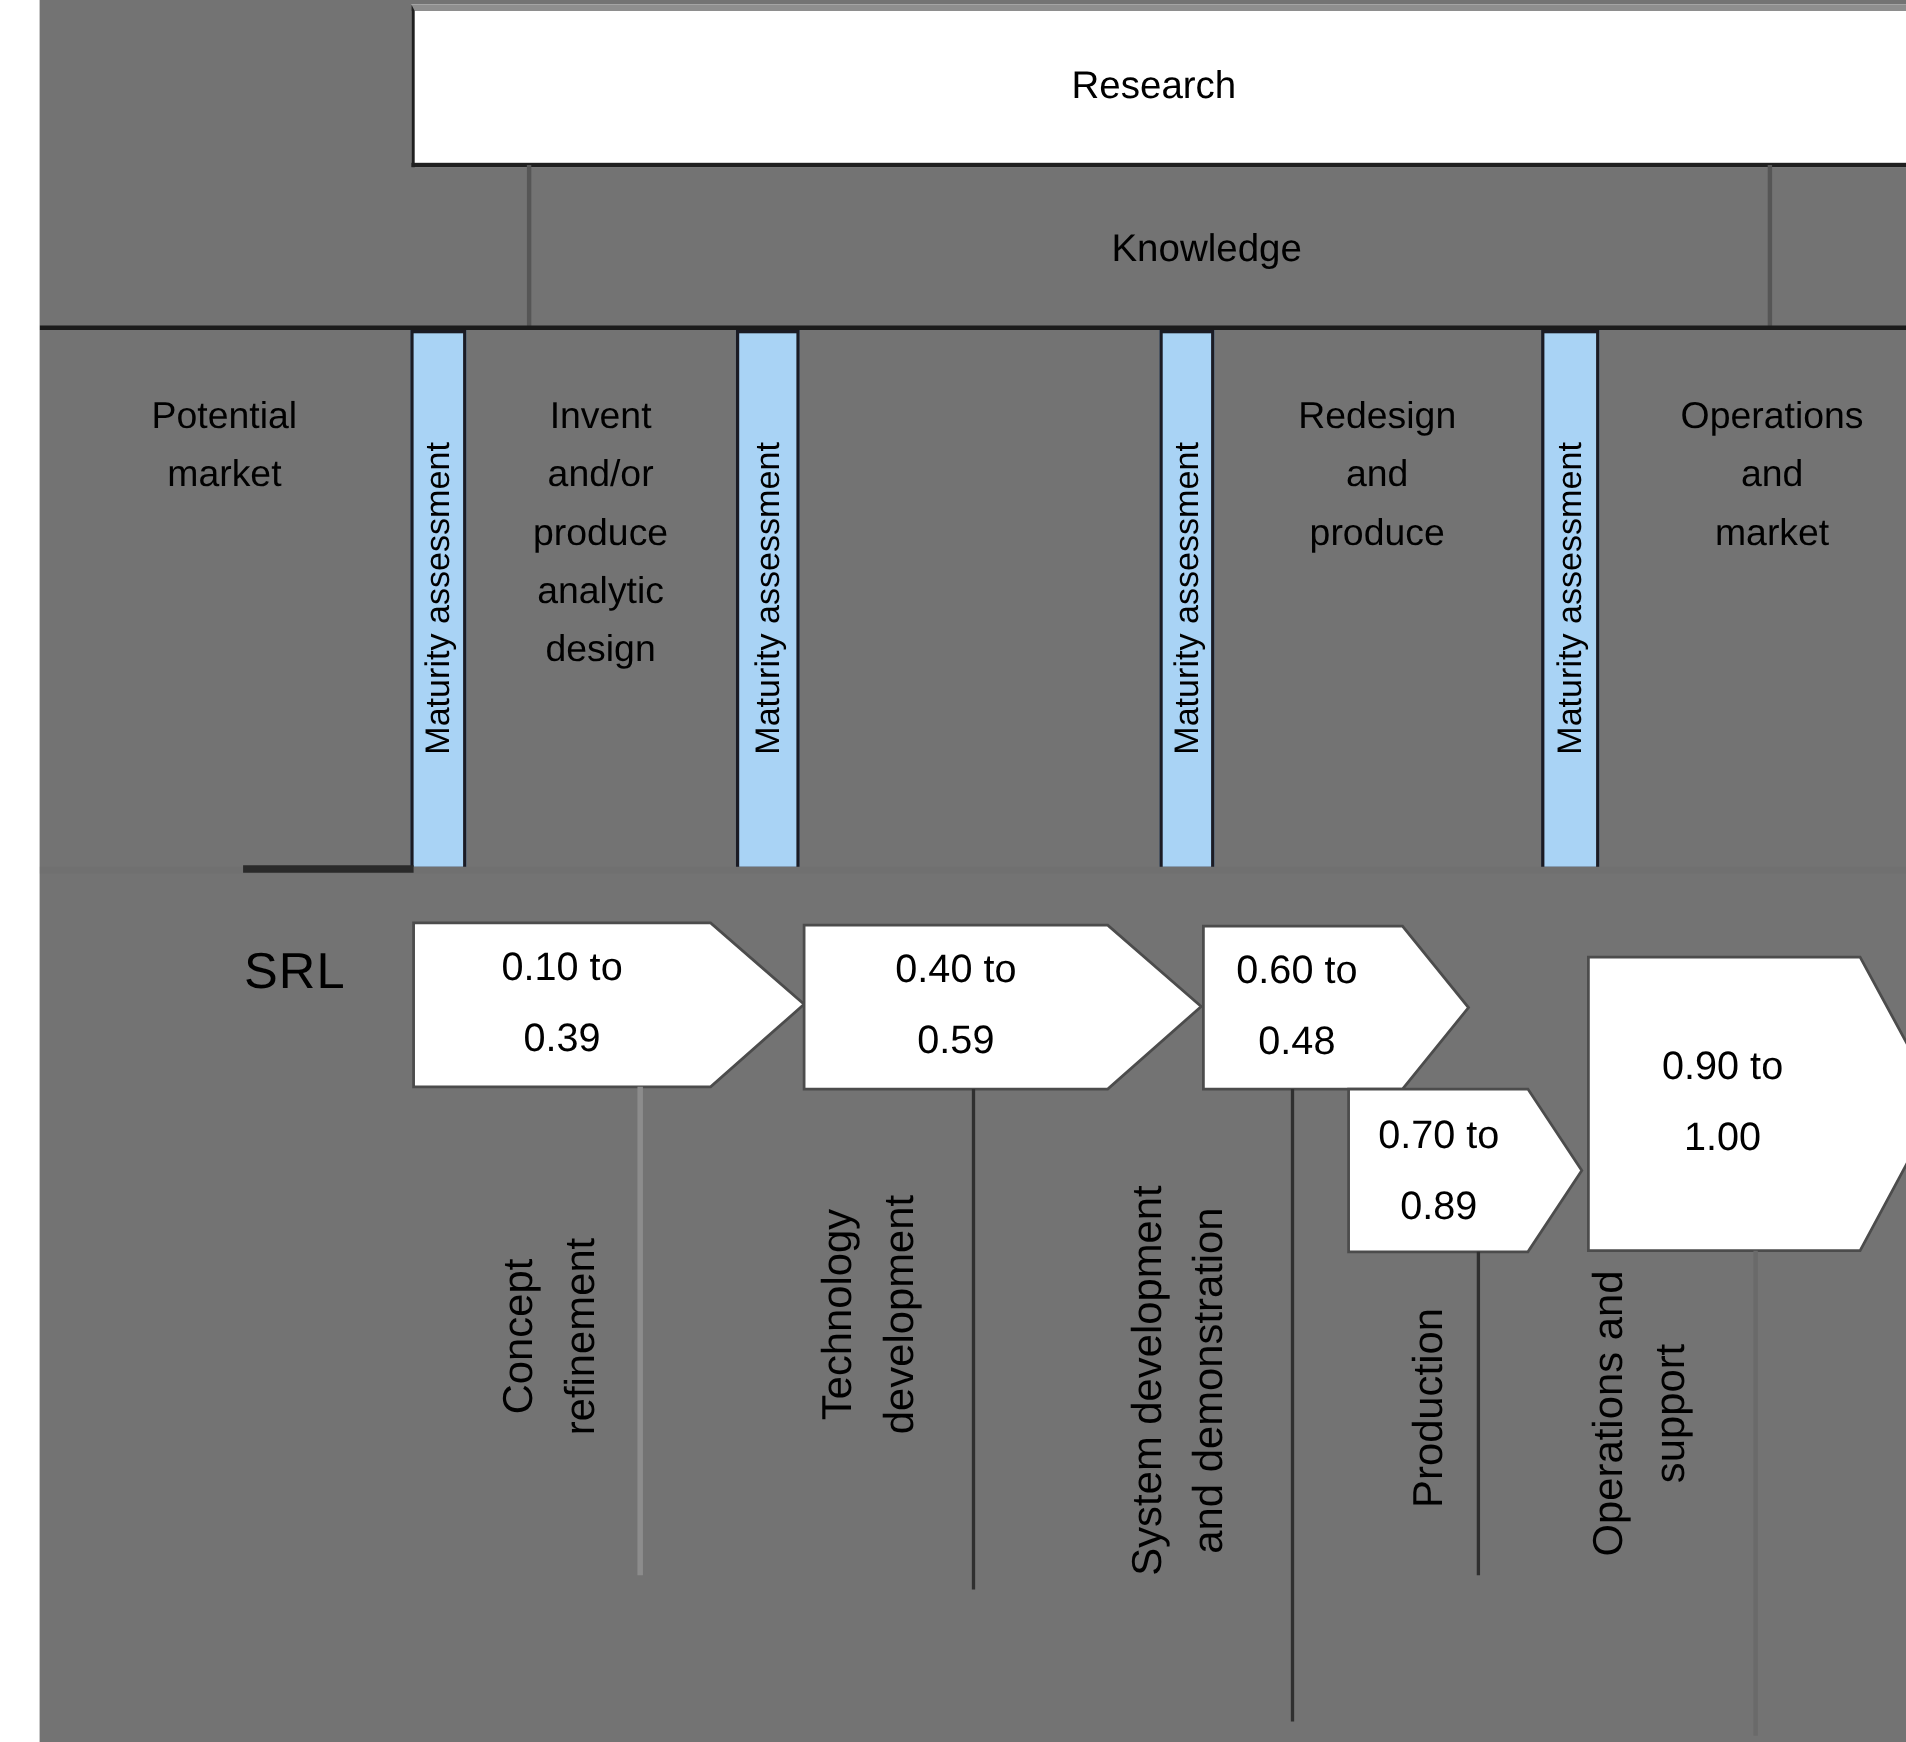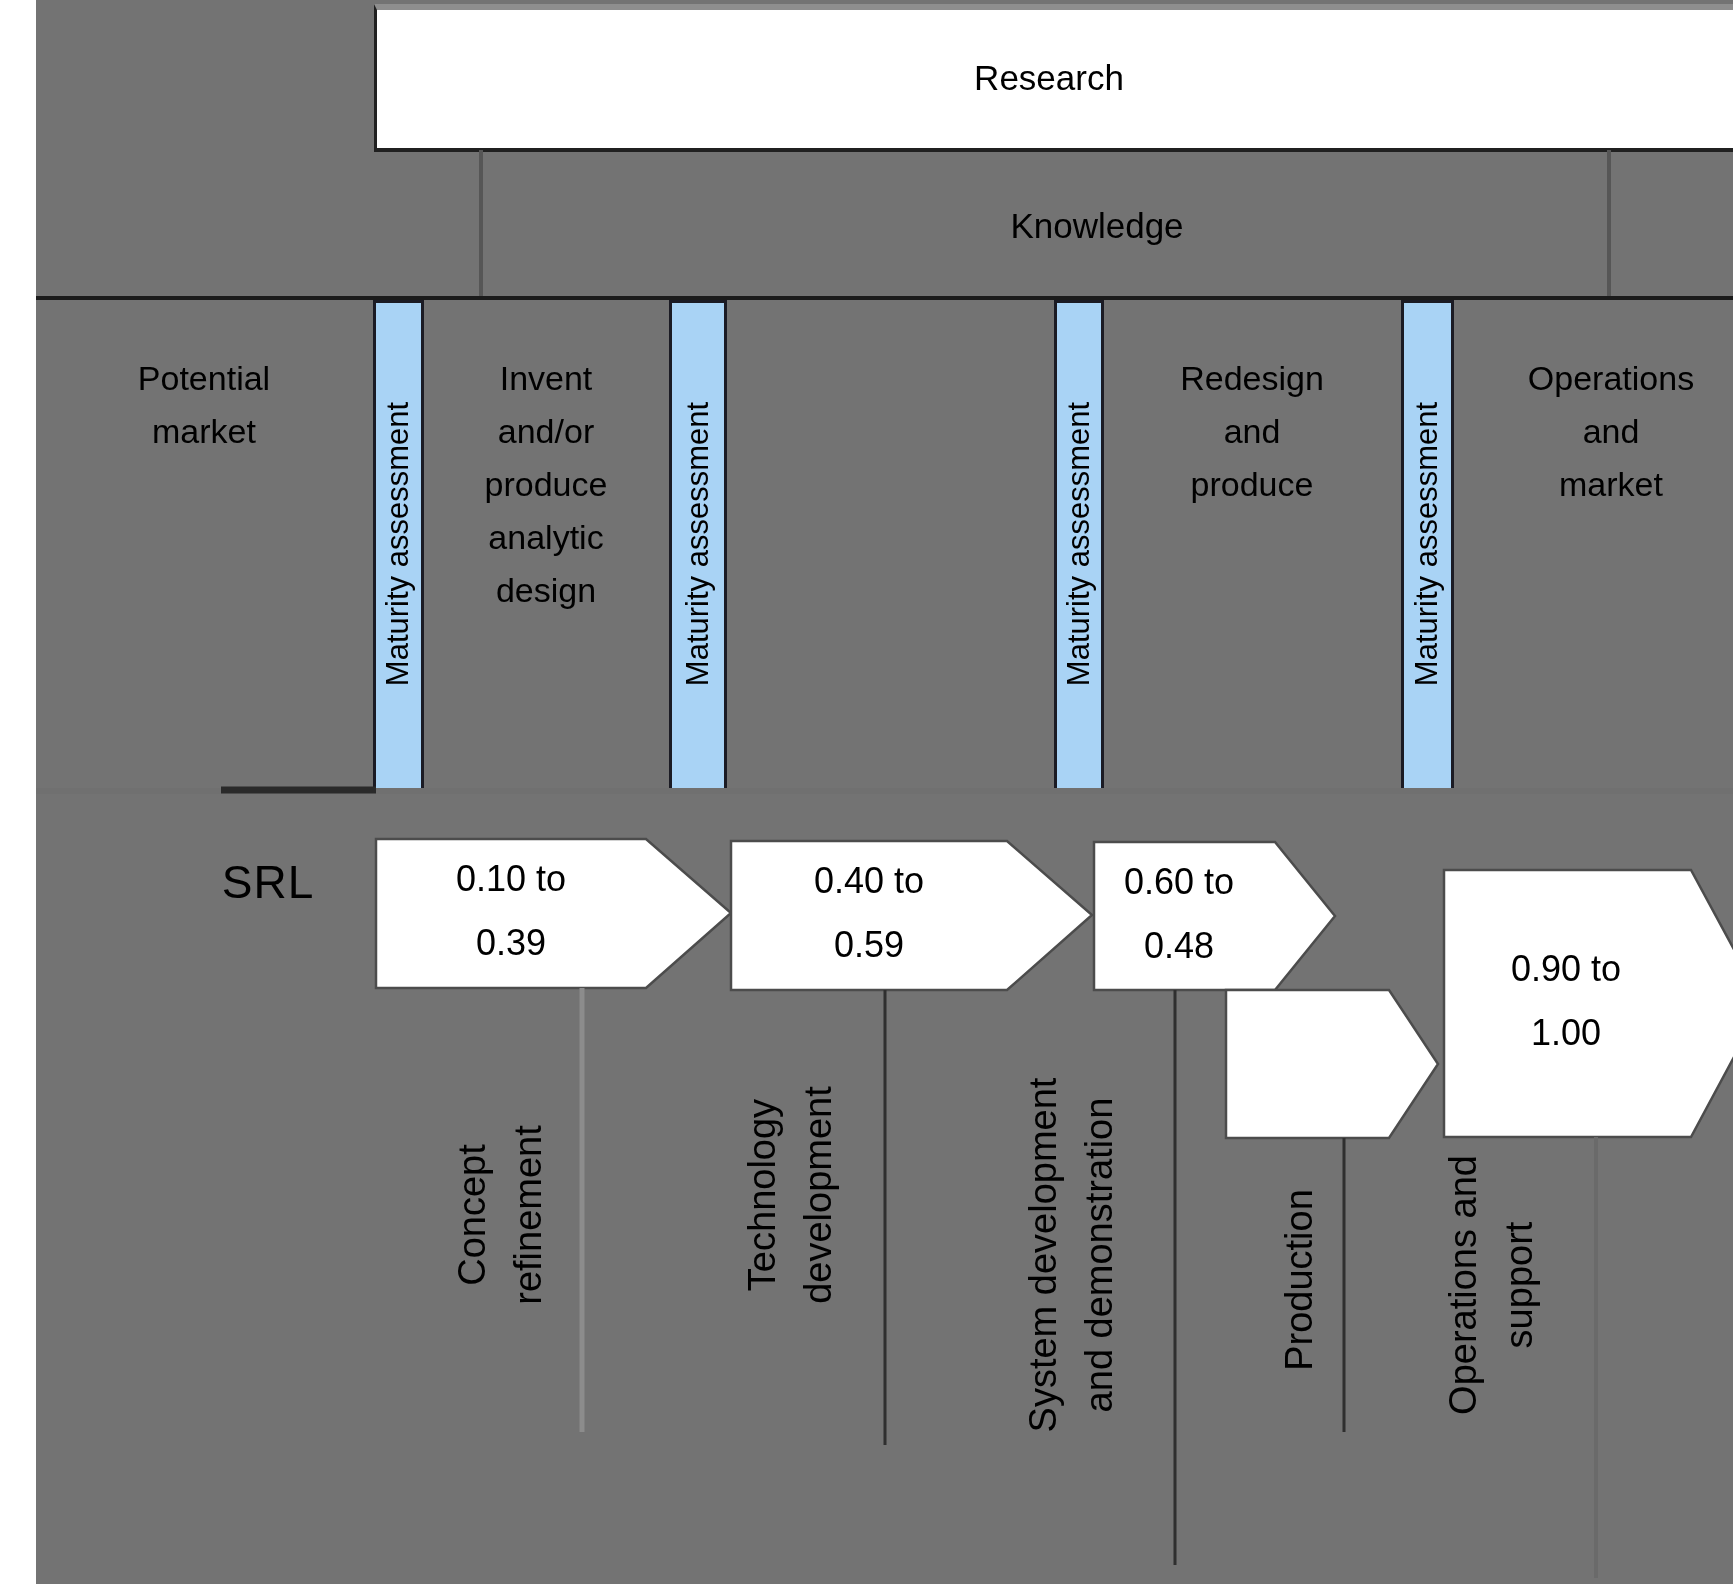--- a/index.html
+++ b/index.html
@@ -104,20 +104,22 @@
   <div class="txt rot maturity-label" style="left:1391px; top:544px;">Maturity assessment</div>
 
   <div class="txt hcenter srl-label" style="left:232px; top:882px;">SRL</div>
 
   <div class="txt hcenter range-label" style="left:475px;  top:911px;">0.10 to
 0.39</div>
   <div class="txt hcenter range-label" style="left:833px;  top:913px;">0.40 to
 0.59</div>
   <div class="txt hcenter range-label" style="left:1143px; top:914px;">0.60 to
 0.48</div>
+  <div class="txt hcenter range-label" style="left:1272px; top:1064px;">0.70 to
+0.89</div>
   <div class="txt hcenter range-label" style="left:1530px; top:1001px;">0.90 to
 1.00</div>
 
   <div class="txt rot phase-label" style="left:464px;  top:1215px;">Concept
 refinement</div>
   <div class="txt rot phase-label" style="left:754px;  top:1195px;">Technology
 development</div>
   <div class="txt rot phase-label" style="left:1035px; top:1255px;">System development
 and demonstration</div>
   <div class="txt rot phase-label" style="left:1263px; top:1280px;">Production</div>

